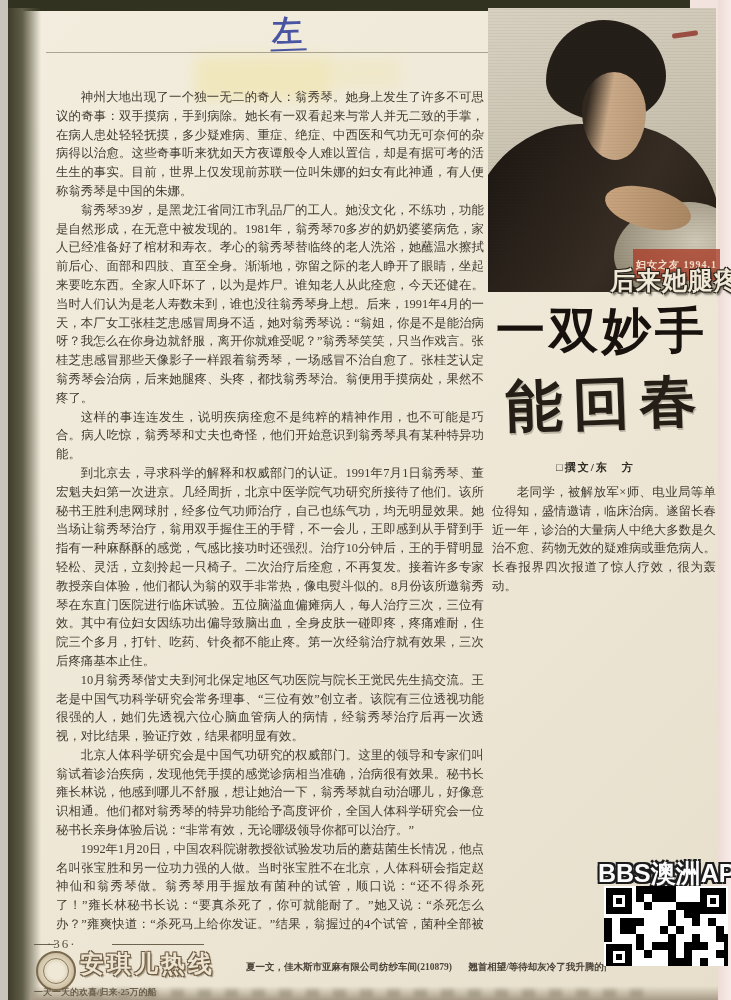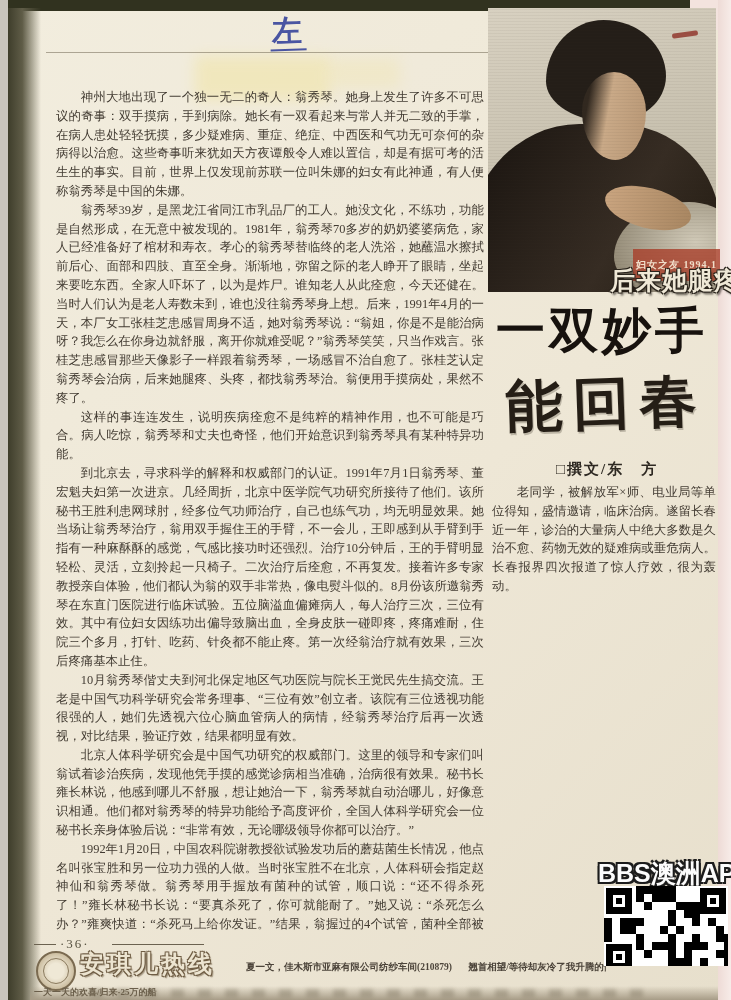--- a/index.html
+++ b/index.html
@@ -63,27 +63,27 @@
   .col-label{left:610px;top:264px;font-size:25px;font-weight:bold;letter-spacing:1px;
     font-family:"Liberation Sans",sans-serif;color:#efe8d6;white-space:nowrap;
     text-shadow:-1px -1px 0 #2a241c,1px -1px 0 #2a241c,-1px 1px 0 #2a241c,1px 1px 0 #2a241c,2px 3px 2px rgba(20,15,10,.55);}
 
   
   .title1{left:484px;top:298px;width:236px;text-align:center;font-size:49px;font-weight:900;
     font-family:"Liberation Sans",sans-serif;color:#17120e;letter-spacing:4px;white-space:nowrap;}
   .title2{left:490px;top:366px;width:232px;text-align:center;font-size:57px;font-weight:bold;
     font-family:"DejaVu Serif",serif;color:#251e16;letter-spacing:10px;white-space:nowrap;
     transform:rotate(-2deg);text-shadow:1px 2px 0 rgba(40,30,20,.25);}
-  .byline{left:556px;top:460px;font-size:15px;font-weight:bold;color:#2e2922;
+  .byline{left:556px;top:460px;font-size:11px;font-weight:bold;color:#2e2922;
     letter-spacing:2px;white-space:nowrap;text-align:right;}
 
   
   .rule-l{left:34px;top:944px;width:22px;height:1px;background:#6b6250;}
   .rule-r{left:112px;top:944px;width:92px;height:1px;background:#6b6250;}
-  .pageno{left:60px;top:936px;font-size:13px;color:#55503f;letter-spacing:2px;}
+  .pageno{left:47px;top:936px;font-size:13px;color:#55503f;letter-spacing:2px;}
   .hotline-logo{left:36px;top:951px;width:36px;height:36px;border:2px solid #7a6a50;
     border-radius:50%;background:radial-gradient(circle at 50% 50%,#efe8d6 30%,#cdbfa2 70%);}
   .hotline-logo::after{content:"";position:absolute;inset:5px;border:1px solid #8a7a5e;border-radius:50%;}
   .hotline-name{left:80px;top:948px;font-size:24px;font-weight:900;letter-spacing:3px;
     font-family:"Liberation Sans",sans-serif;color:#ece4d0;white-space:nowrap;
     text-shadow:-1px -1px 0 #6f5d44,1px -1px 0 #6f5d44,-1px 1px 0 #6f5d44,1px 1px 0 #6f5d44,2px 2px 1px rgba(111,93,68,.55);}
   .hotline-sub{left:34px;top:986px;font-size:9px;font-weight:bold;color:#6b5f4b;white-space:nowrap;}
   .dedication-row{left:246px;top:961px;width:360px;font-size:9.5px;font-weight:bold;
     color:#4c443a;white-space:nowrap;overflow:hidden;}
   .dedication-row span{margin-right:14px;}

